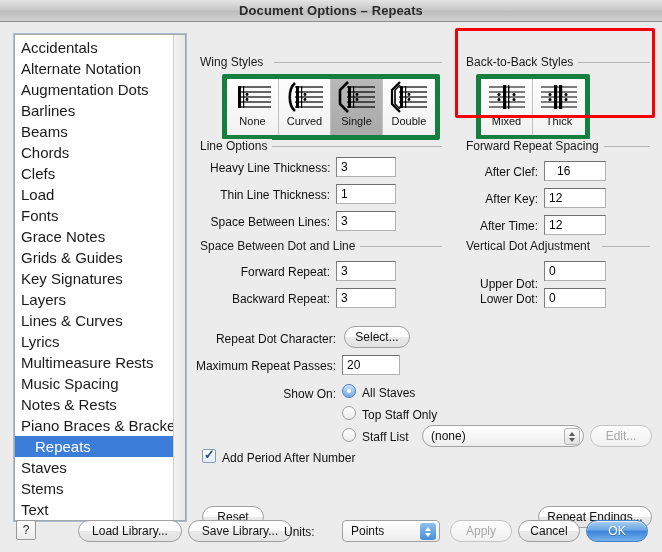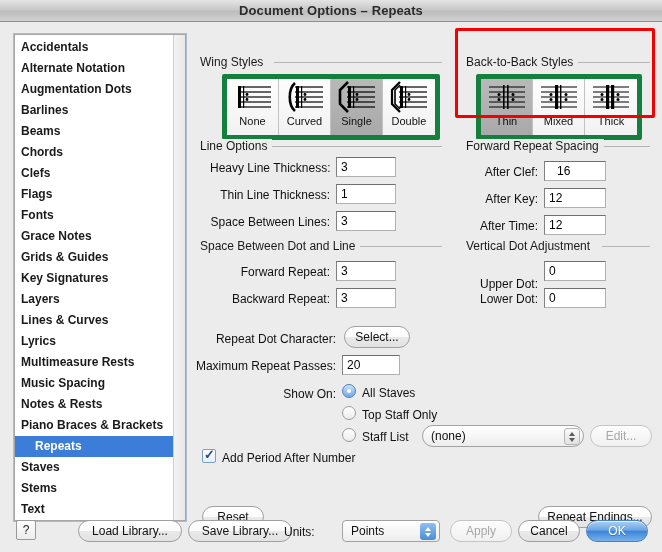--- a/index.html
+++ b/index.html
@@ -30,21 +30,21 @@
   #sidebar{
     position:absolute; left:14px; top:12px; width:172px; height:487px;
     background:#fff;
     border:1px solid #a6a6a6;
     box-shadow:0 0 0 1px rgba(120,150,190,.55);
     overflow:hidden;
   }
   #sidebar .list{ position:absolute; left:0; top:0; right:12px; top:2px;}
   .side-item{
     height:21px; line-height:21px; padding-left:6px;
-    font-size:12px; color:#1a1a1a; white-space:nowrap; overflow:hidden;font-weight:bold;
+    font-size:15px; color:#1a1a1a; white-space:nowrap; overflow:hidden;
   }
   .side-item.selected{ background:#3b7dd8; color:#fff;padding-left:20px; }
   #sidebar .scrolltrack{
     position:absolute; right:0; top:0; width:12px; height:100%;
     background:linear-gradient(to right,#f3f3f3,#e8e8e8);
     border-left:1px solid #cfcfcf;
   }
   
   .group-label{
     position:absolute; font-size:12px; color:#1a1a1a; background:#ececec;
@@ -165,21 +165,21 @@
 
   <div id="sidebar">
     <div class="list" id="sidebar-list">
         <div class="side-item">Accidentals</div>
         <div class="side-item">Alternate Notation</div>
         <div class="side-item">Augmentation Dots</div>
         <div class="side-item">Barlines</div>
         <div class="side-item">Beams</div>
         <div class="side-item">Chords</div>
         <div class="side-item">Clefs</div>
-        <div class="side-item">Flags</div>
+        <div class="side-item">Load</div>
         <div class="side-item">Fonts</div>
         <div class="side-item">Grace Notes</div>
         <div class="side-item">Grids &amp; Guides</div>
         <div class="side-item">Key Signatures</div>
         <div class="side-item">Layers</div>
         <div class="side-item">Lines &amp; Curves</div>
         <div class="side-item">Lyrics</div>
         <div class="side-item">Multimeasure Rests</div>
         <div class="side-item">Music Spacing</div>
         <div class="side-item">Notes &amp; Rests</div>
@@ -272,40 +272,20 @@
         </svg>
       </div>
       <div class="cap">Double</div>
     </div>
   </div>
 
   <div class="group-label" style="left:466px; top:33px;">Back-to-Back Styles</div>
   <div class="group-rule" style="left:574px; top:40px; width:76px;"></div>
 
   <div class="seg" style="left:476px; top:52px;">
-    <div class="cell selected">
-      <div class="glyph">
-        <svg width="42" height="32" viewBox="0 0 42 32">
-          <g stroke="#000" stroke-width="1.2">
-            <line x1="3" y1="6" x2="39" y2="6"></line>
-              <line x1="3" y1="11" x2="39" y2="11"></line>
-            <line x1="3" y1="16" x2="39" y2="16"></line>
-              <line x1="3" y1="21" x2="39" y2="21"></line>
-            <line x1="3" y1="26" x2="39" y2="26"></line>
-          </g>
-          <circle cx="13" cy="13.5" r="1.5" fill="#000"></circle>
-            <circle cx="13" cy="18.5" r="1.5" fill="#000"></circle>
-          <rect x="17" y="4" width="1.6" height="24" fill="#000"></rect>
-          <rect x="21" y="4" width="1.6" height="24" fill="#000"></rect>
-          <circle cx="27" cy="13.5" r="1.5" fill="#000"></circle>
-            <circle cx="27" cy="18.5" r="1.5" fill="#000"></circle>
-        </svg>
-      </div>
-      <div class="cap">Thin</div>
-    </div>
     <div class="cell">
       <div class="glyph">
         <svg width="42" height="32" viewBox="0 0 42 32">
           <g stroke="#000" stroke-width="1.2">
             <line x1="3" y1="6" x2="39" y2="6"></line>
               <line x1="3" y1="11" x2="39" y2="11"></line>
             <line x1="3" y1="16" x2="39" y2="16"></line>
               <line x1="3" y1="21" x2="39" y2="21"></line>
             <line x1="3" y1="26" x2="39" y2="26"></line>
           </g>

